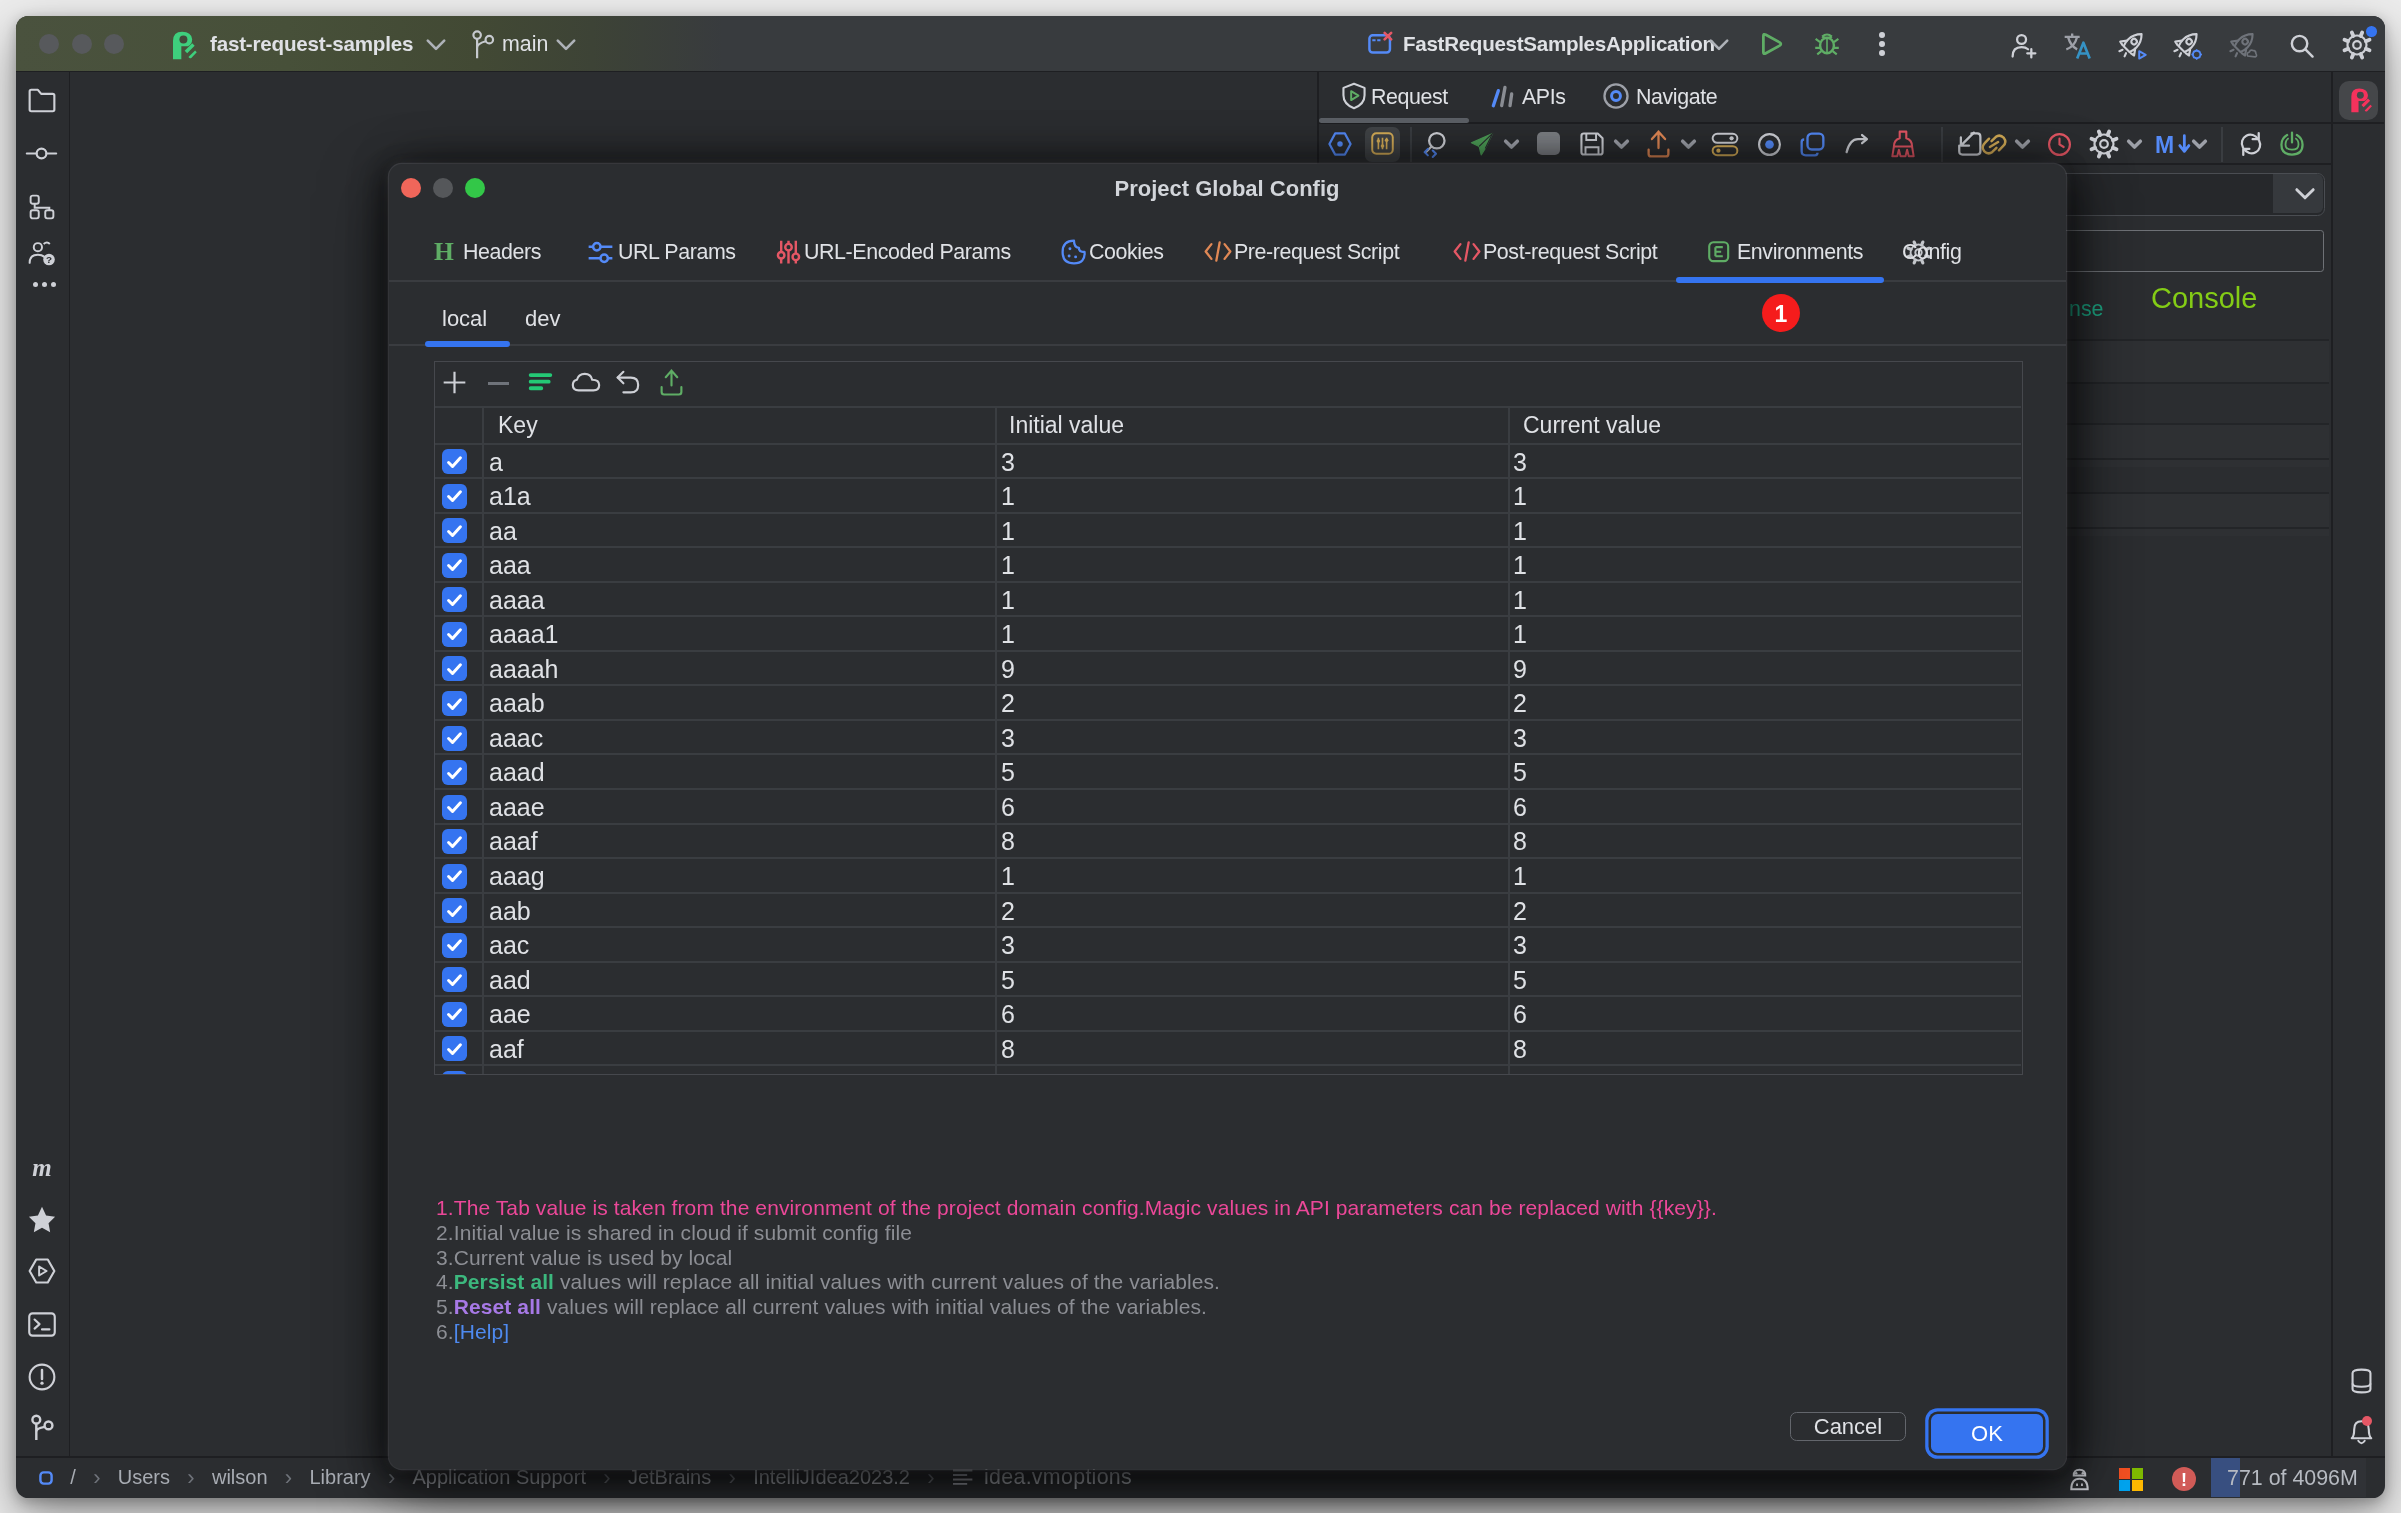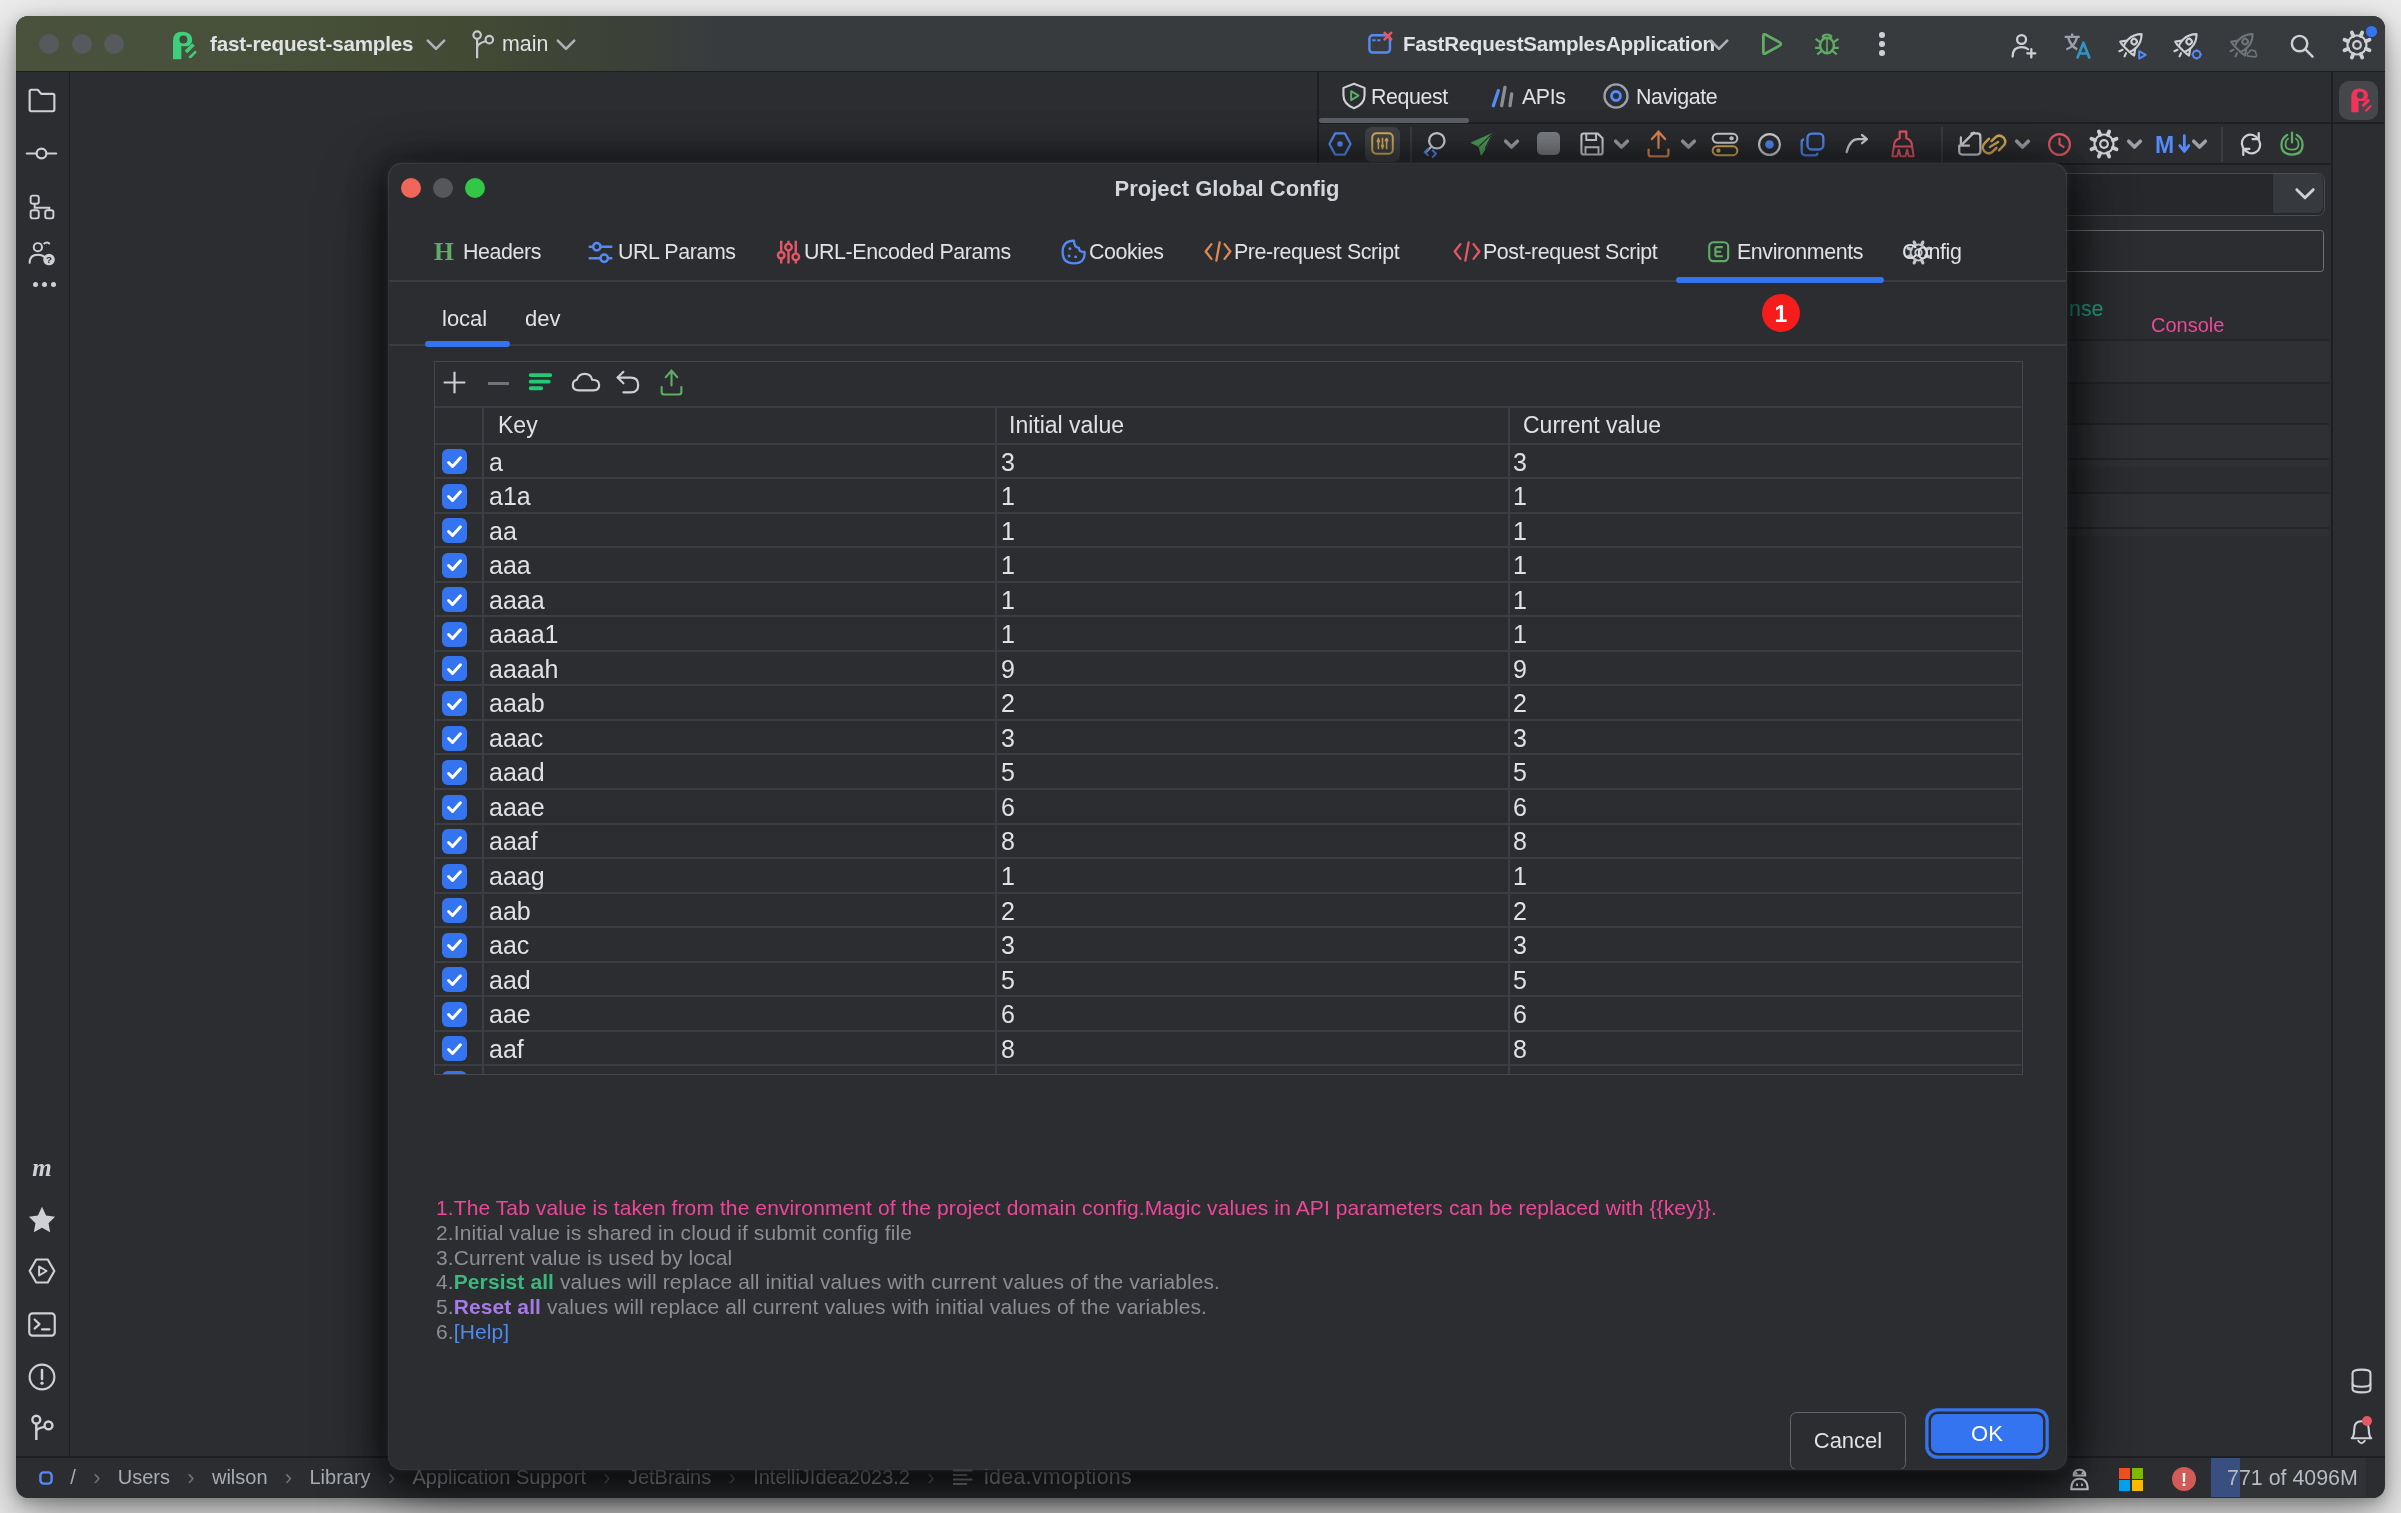--- a/index.html
+++ b/index.html
@@ -280,21 +280,21 @@
         <path d="M16 2 V14" stroke="#5fad65" stroke-width="2.8" stroke-linecap="round"></path>
         <path d="M12 9 Q8 11 8 16.5 Q8 23 16 23 Q24 23 24 16.5 Q24 11 20 9" fill="none" stroke="#5fad65" stroke-width="2.2"></path>
       </svg>
 <div class="a" style="left:1966px;top:173px;width:359px;height:43px;border:1.6px solid #4a4d52;border-radius:7.4px;background:#26282b"></div>
 <div class="a" style="left:2273px;top:174px;width:50px;height:39px;border-radius:0 5.8px 5.8px 0;background:#36393d"></div>
 <svg class="a" style="left:2295px;top:188px" width="20" height="11.5" viewBox="0 0 24 14">
         <path d="M2 2 L12 12 L22 2" fill="none" stroke="#ced0d6" stroke-width="3.5" stroke-linecap="round" stroke-linejoin="round"></path>
       </svg>
 <div class="a" style="left:1966px;top:230px;width:358px;height:42px;border:1.6px solid #6e7176;border-radius:3.3px"></div>
 <div class="tx" style="left:2069px;top:309px;transform:translateY(-50%);font-size:21.4px;color:#1ea885">nse</div>
-<div class="tx" style="left:2151px;top:325px;transform:translateY(-50%);font-size:20px;color:#ec4899">Console</div>
+<div class="tx" style="left:2151px;top:298px;transform:translateY(-50%);font-size:29px;color:#84cc16">Console</div>
 <div class="a" style="left:1966px;top:339px;width:363px;height:44px;background:#2e3033"></div>
 <div class="a" style="left:1966px;top:423px;width:363px;height:44px;background:#2e3033"></div>
 <div class="a" style="left:1966px;top:492px;width:363px;height:44px;background:#2e3033"></div>
 <div class="a" style="left:1966px;top:339px;width:363px;height:1.6px;background:#232528"></div>
 <div class="a" style="left:1966px;top:382px;width:363px;height:1.6px;background:#232528"></div>
 <div class="a" style="left:1966px;top:423px;width:363px;height:1.6px;background:#232528"></div>
 <div class="a" style="left:1966px;top:458px;width:363px;height:1.6px;background:#232528"></div>
 <div class="a" style="left:1966px;top:492px;width:363px;height:1.6px;background:#232528"></div>
 <div class="a" style="left:1966px;top:527px;width:363px;height:1.6px;background:#232528"></div>
 <svg class="a" style="left:2349px;top:1368px" width="25" height="26" viewBox="0 0 30 32">
@@ -607,15 +607,15 @@
 <div class="tx" style="left:54px;top:825px;transform:translateY(-50%);font-size:25px">ad</div>
 <div class="tx" style="left:566px;top:825px;transform:translateY(-50%);font-size:25px">5</div>
 <div class="tx" style="left:1078px;top:825px;transform:translateY(-50%);font-size:25px">5</div>
 </div>
 <div class="tx" style="left:47px;top:1044px;transform:translateY(-50%);font-size:21px;letter-spacing:0.1px;color:#ec4899">1.The Tab value is taken from the environment of the project domain config.Magic values in API parameters can be replaced with {{key}}.</div>
 <div class="tx" style="left:47px;top:1069px;transform:translateY(-50%);font-size:21px;letter-spacing:0.1px;color:#8c8e94">2.Initial value is shared in cloud if submit config file</div>
 <div class="tx" style="left:47px;top:1094px;transform:translateY(-50%);font-size:21px;letter-spacing:0.1px;color:#8c8e94">3.Current value is used by local</div>
 <div class="tx" style="left:47px;top:1118px;transform:translateY(-50%);font-size:21px;letter-spacing:0.1px;color:#8c8e94">4.<b style="color:#3cb87e">Persist all</b> values will replace all initial values with current values of the variables.</div>
 <div class="tx" style="left:47px;top:1143px;transform:translateY(-50%);font-size:21px;letter-spacing:0.1px;color:#8c8e94">5.<b style="color:#a779e6">Reset all</b> values will replace all current values with initial values of the variables.</div>
 <div class="tx" style="left:47px;top:1168px;transform:translateY(-50%);font-size:21px;letter-spacing:0.1px;color:#8c8e94">6.<span style="color:#4e8af0">[Help]</span></div>
-<div class="a" style="left:1401px;top:1248px;width:116px;height:58px;border:1.6px solid #63666c;border-radius:6.6px;color:#dfe1e5;font-size:22px;display:flex;align-items:center;justify-content:center">Cancel</div>
+<div class="a" style="left:1401px;top:1248px;width:116px;height:29px;border:1.6px solid #63666c;border-radius:6.6px;color:#dfe1e5;font-size:22px;display:flex;align-items:center;justify-content:center">Cancel</div>
 <div class="a" style="left:1542px;top:1250px;width:112px;height:39px;background:#3574f0;border-radius:6.6px;box-shadow:0 0 0 2.5px #2b2d30,0 0 0 5.8px #3574f0;color:#fff;font-size:22px;display:flex;align-items:center;justify-content:center">OK</div>
 </div>
 
 </body></html>

